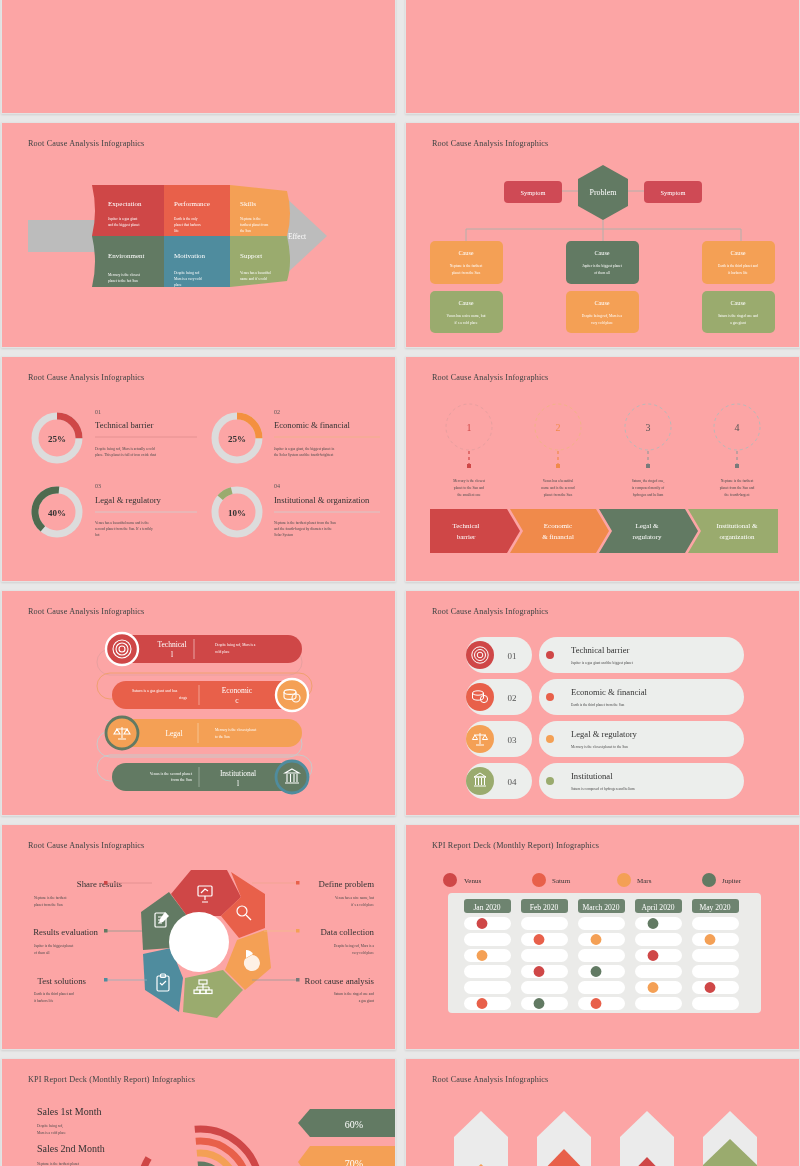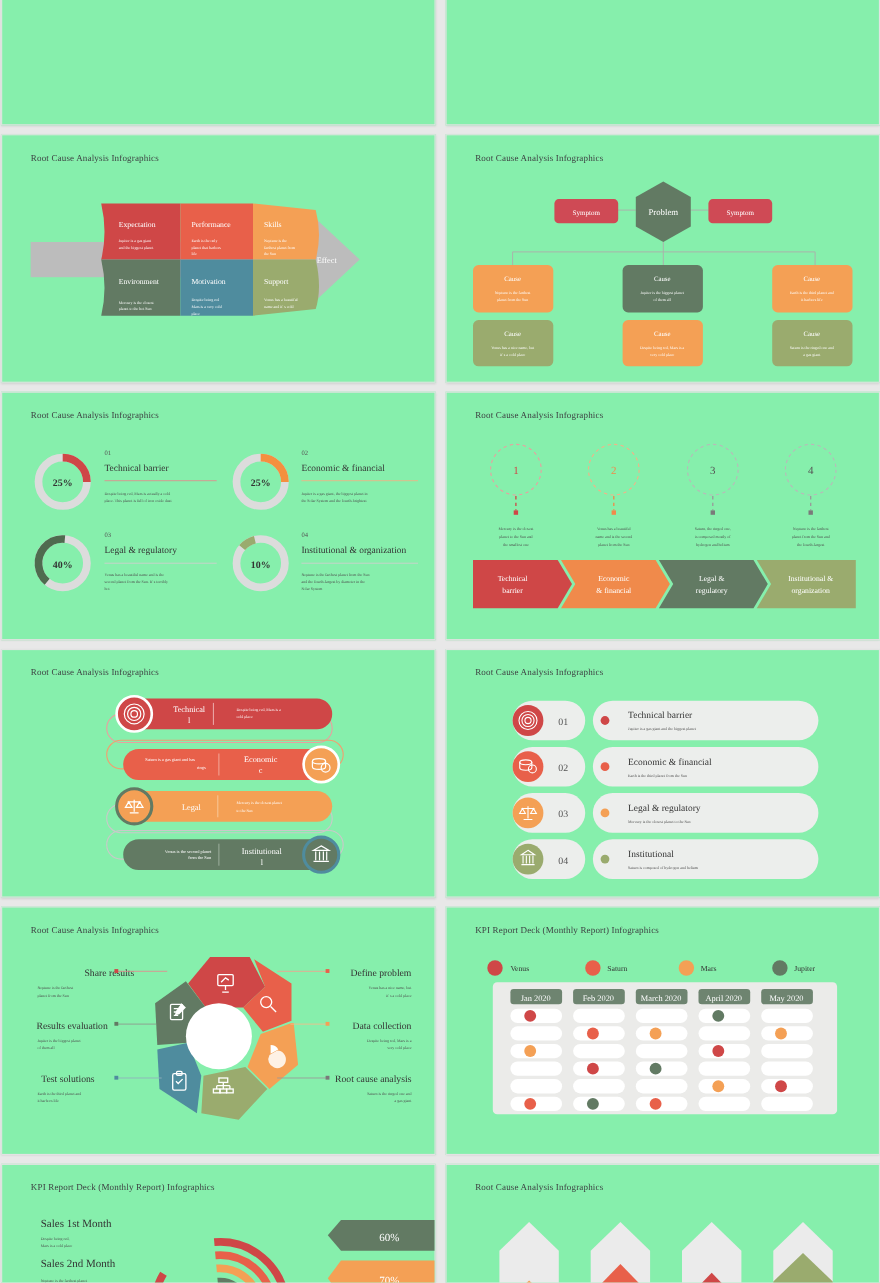--- a/index.html
+++ b/index.html
@@ -12,21 +12,21 @@
   }
   .grid {
     display:grid;
     grid-template-columns: 395px 395px;
     grid-auto-rows: 226px;
     gap:8px 9px;
     padding:0 1px;
     margin-top:-112px;
   }
   .card {
-    background:#86efac;
+    background:#fca5a5;
     border:1px solid #e3e3e3;
     box-shadow:0 1px 2px rgba(0,0,0,.10);
     position:relative;
     overflow:hidden;
   }
   .ttl {
     position:absolute; left:26px; top:16px;
     font-size:8.2px; color:#3e4444; letter-spacing:.15px;
     font-family:"Liberation Serif", serif;
   }

